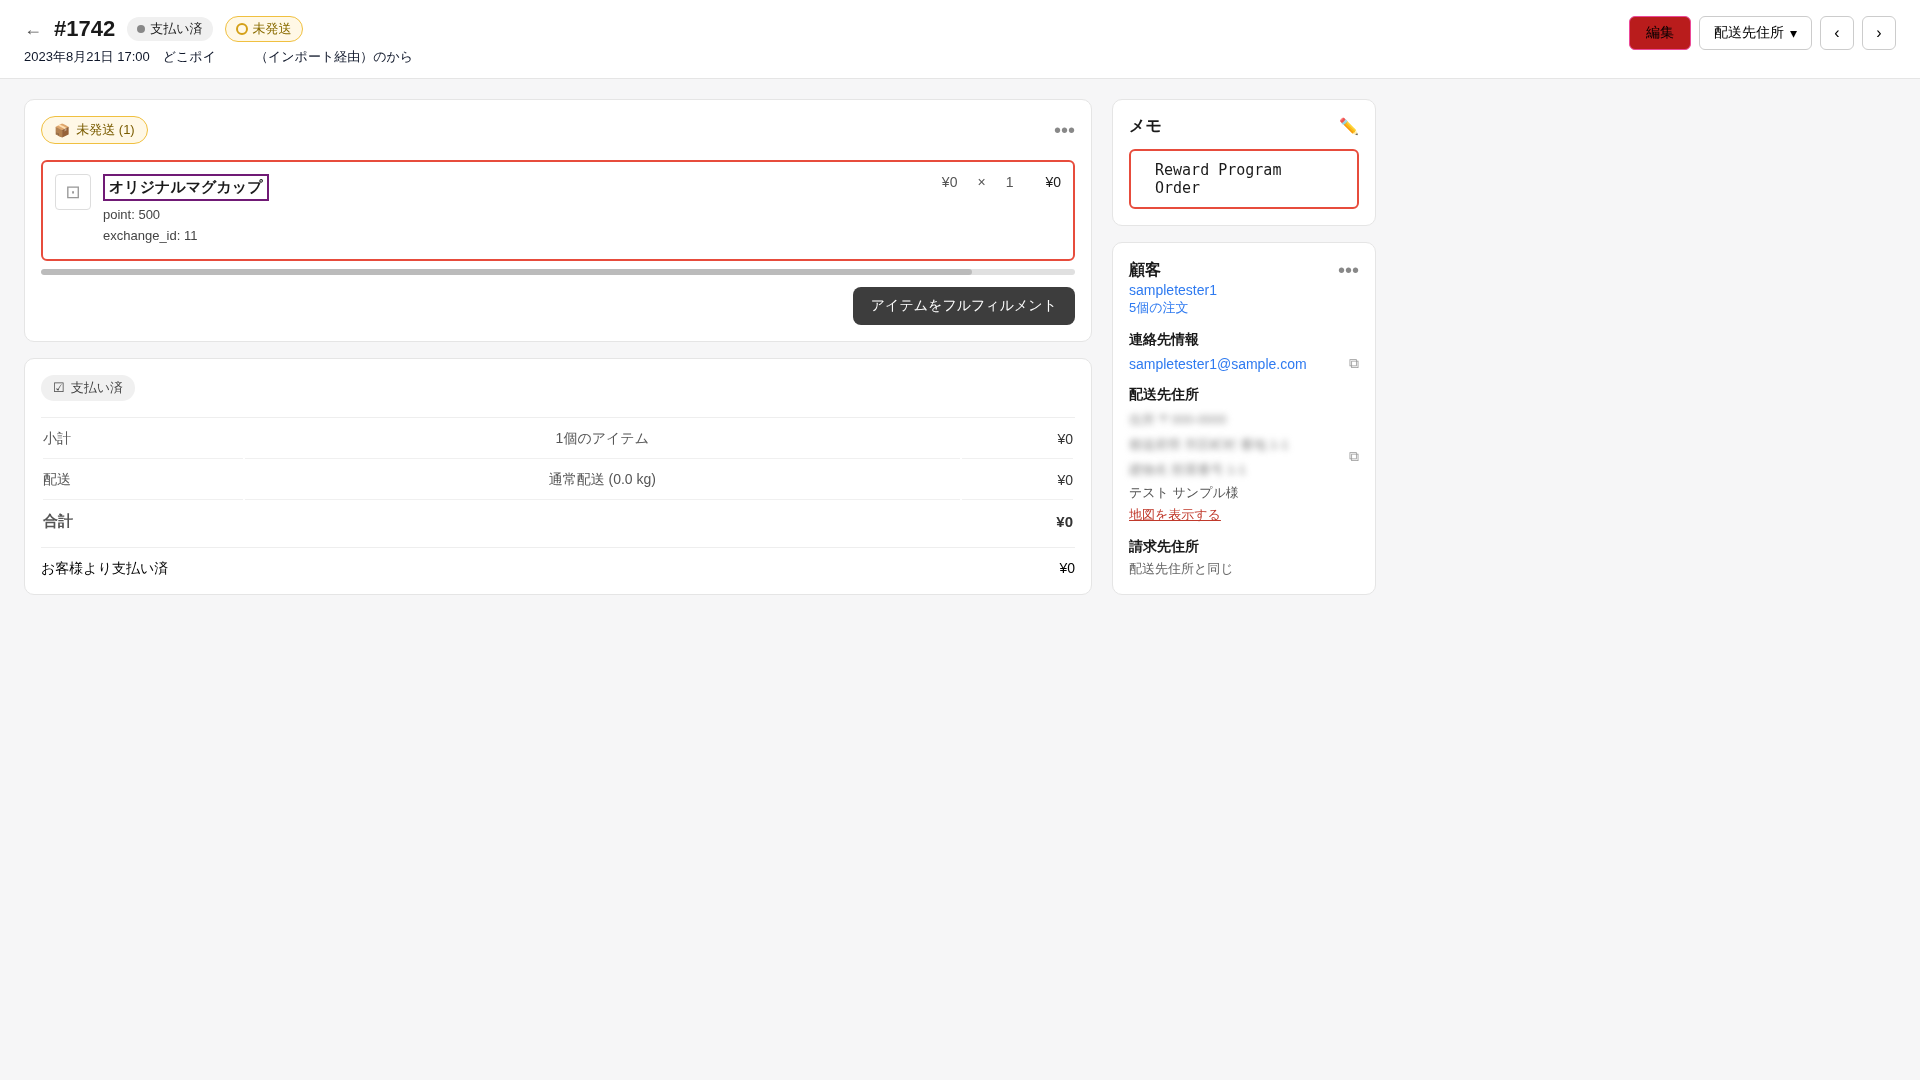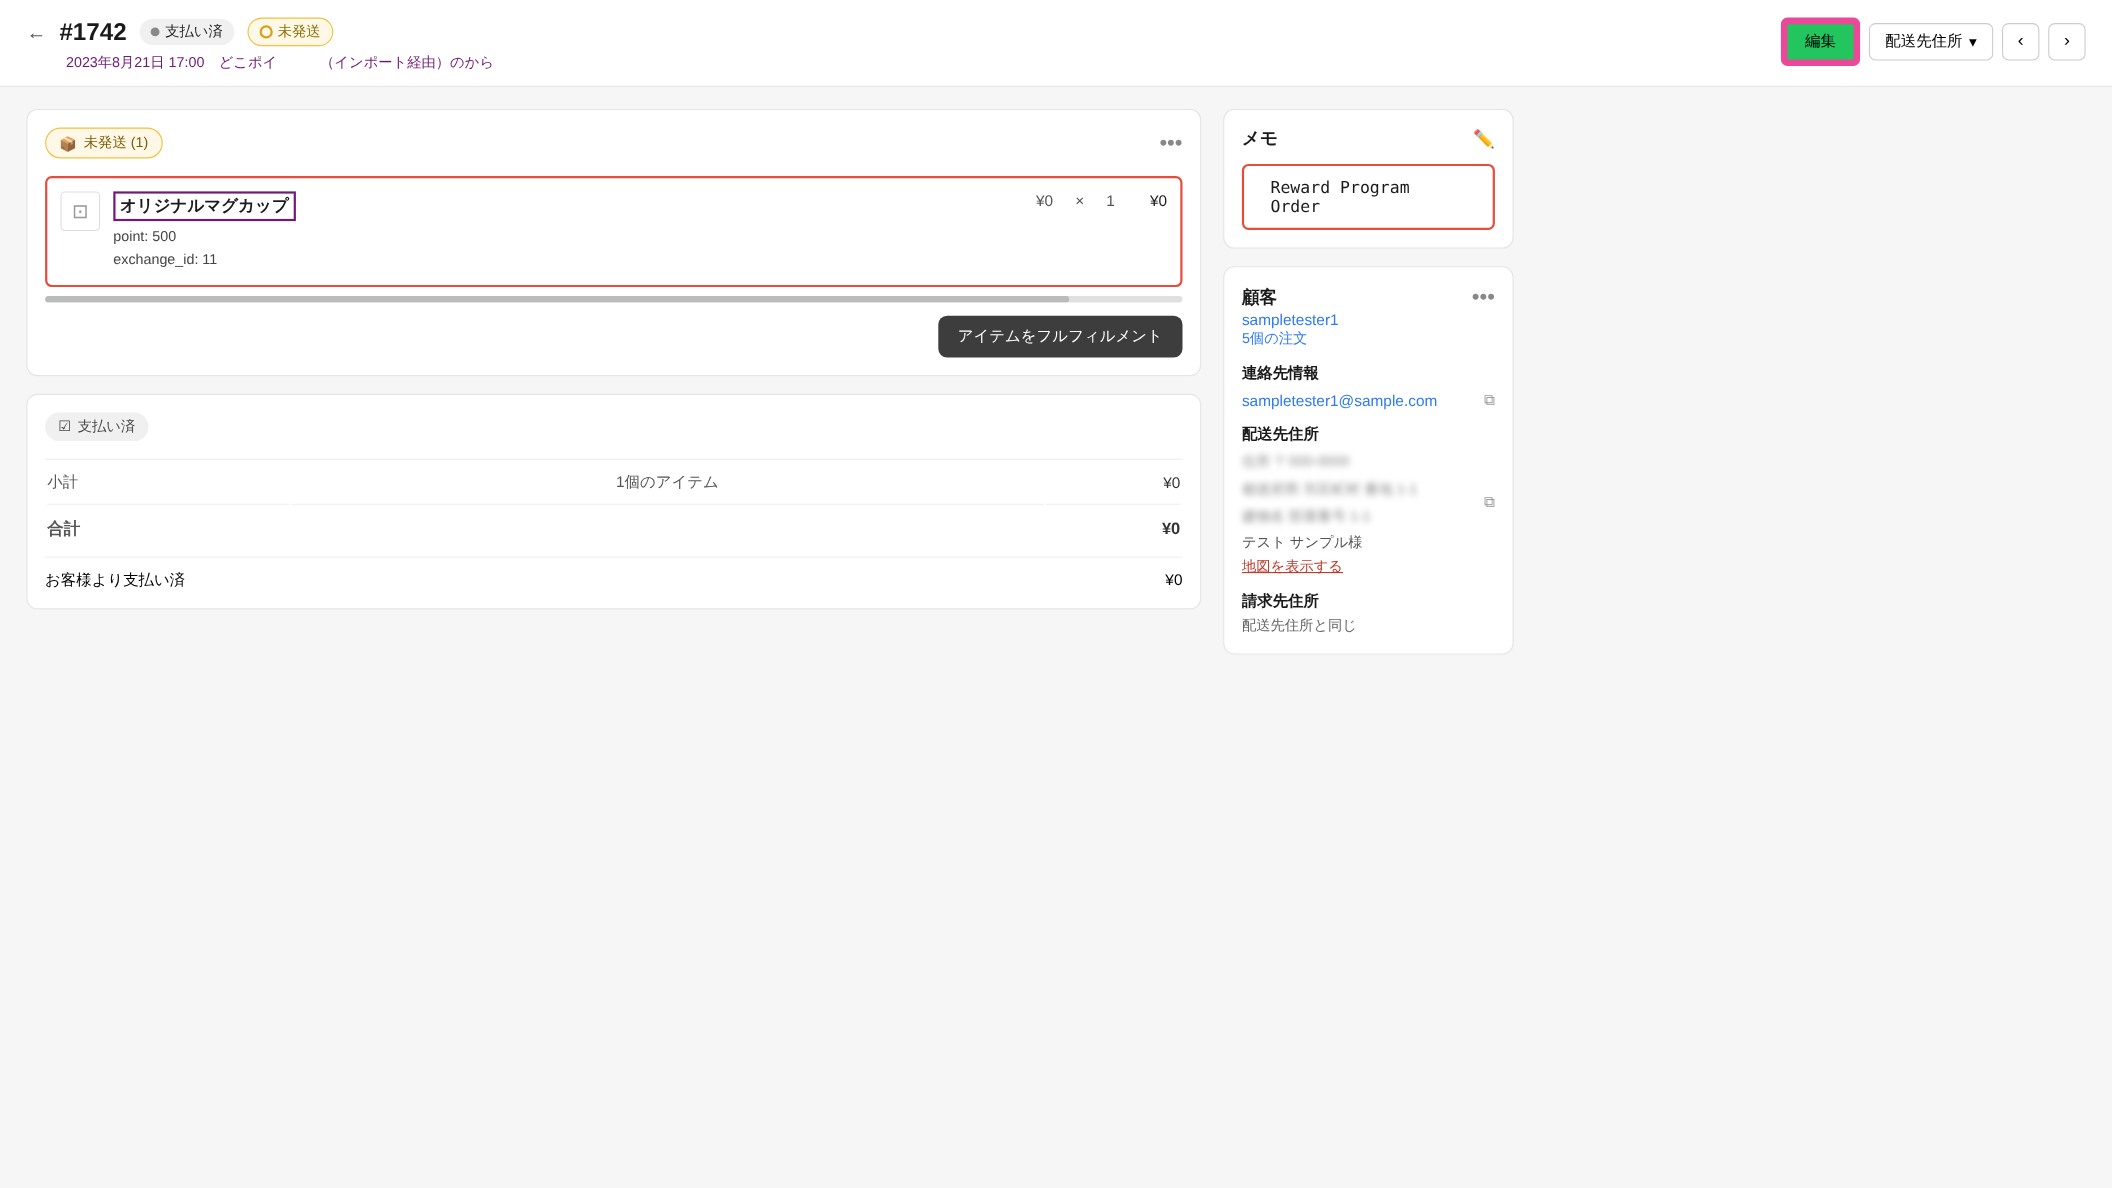--- a/index.html
+++ b/index.html
@@ -71,32 +71,31 @@
     .badge-unfulfilled::before {
       content: '';
       width: 8px;
       height: 8px;
       border: 2px solid #d4a017;
       border-radius: 50%;
       display: inline-block;
     }
     .header-subtitle {
       font-size: 13px;
-      color: #701a75;
-      margin-left: 36px;
+      color: #0f172a;
     }
     .header-right {
       display: flex;
       align-items: center;
       gap: 8px;
     }
     .btn-edit {
       padding: 7px 16px;
-      background: #22c55e;
-      border: 6px solid #ec4899;
+      background: #b91c1c;
+      border: 1px solid #ec4899;
       border-radius: 6px;
       font-size: 14px;
       cursor: pointer;
     }
     .btn-more {
       padding: 7px 14px;
       background: #fff;
       border: 1px solid #ccc;
       border-radius: 6px;
       font-size: 14px;
@@ -496,20 +495,25 @@
         </span>
       </div>
       <table class="payment-table">
         <tbody>
           <tr>
             <td class="td-label">小計</td>
             <td class="td-value">1個のアイテム</td>
             <td class="td-amount">¥0</td>
           </tr>
           <tr>
+            <td class="td-label">配送</td>
+            <td class="td-value">通常配送 (0.0 kg)</td>
+            <td class="td-amount">¥0</td>
+          </tr>
+          <tr>
             <td class="td-label td-bold">合計</td>
             <td class="td-value"></td>
             <td class="td-amount td-bold">¥0</td>
           </tr>
         </tbody>
       </table>
       <div class="payment-note">
         <span>お客様より支払い済</span>
         <span>¥0</span>
       </div>

